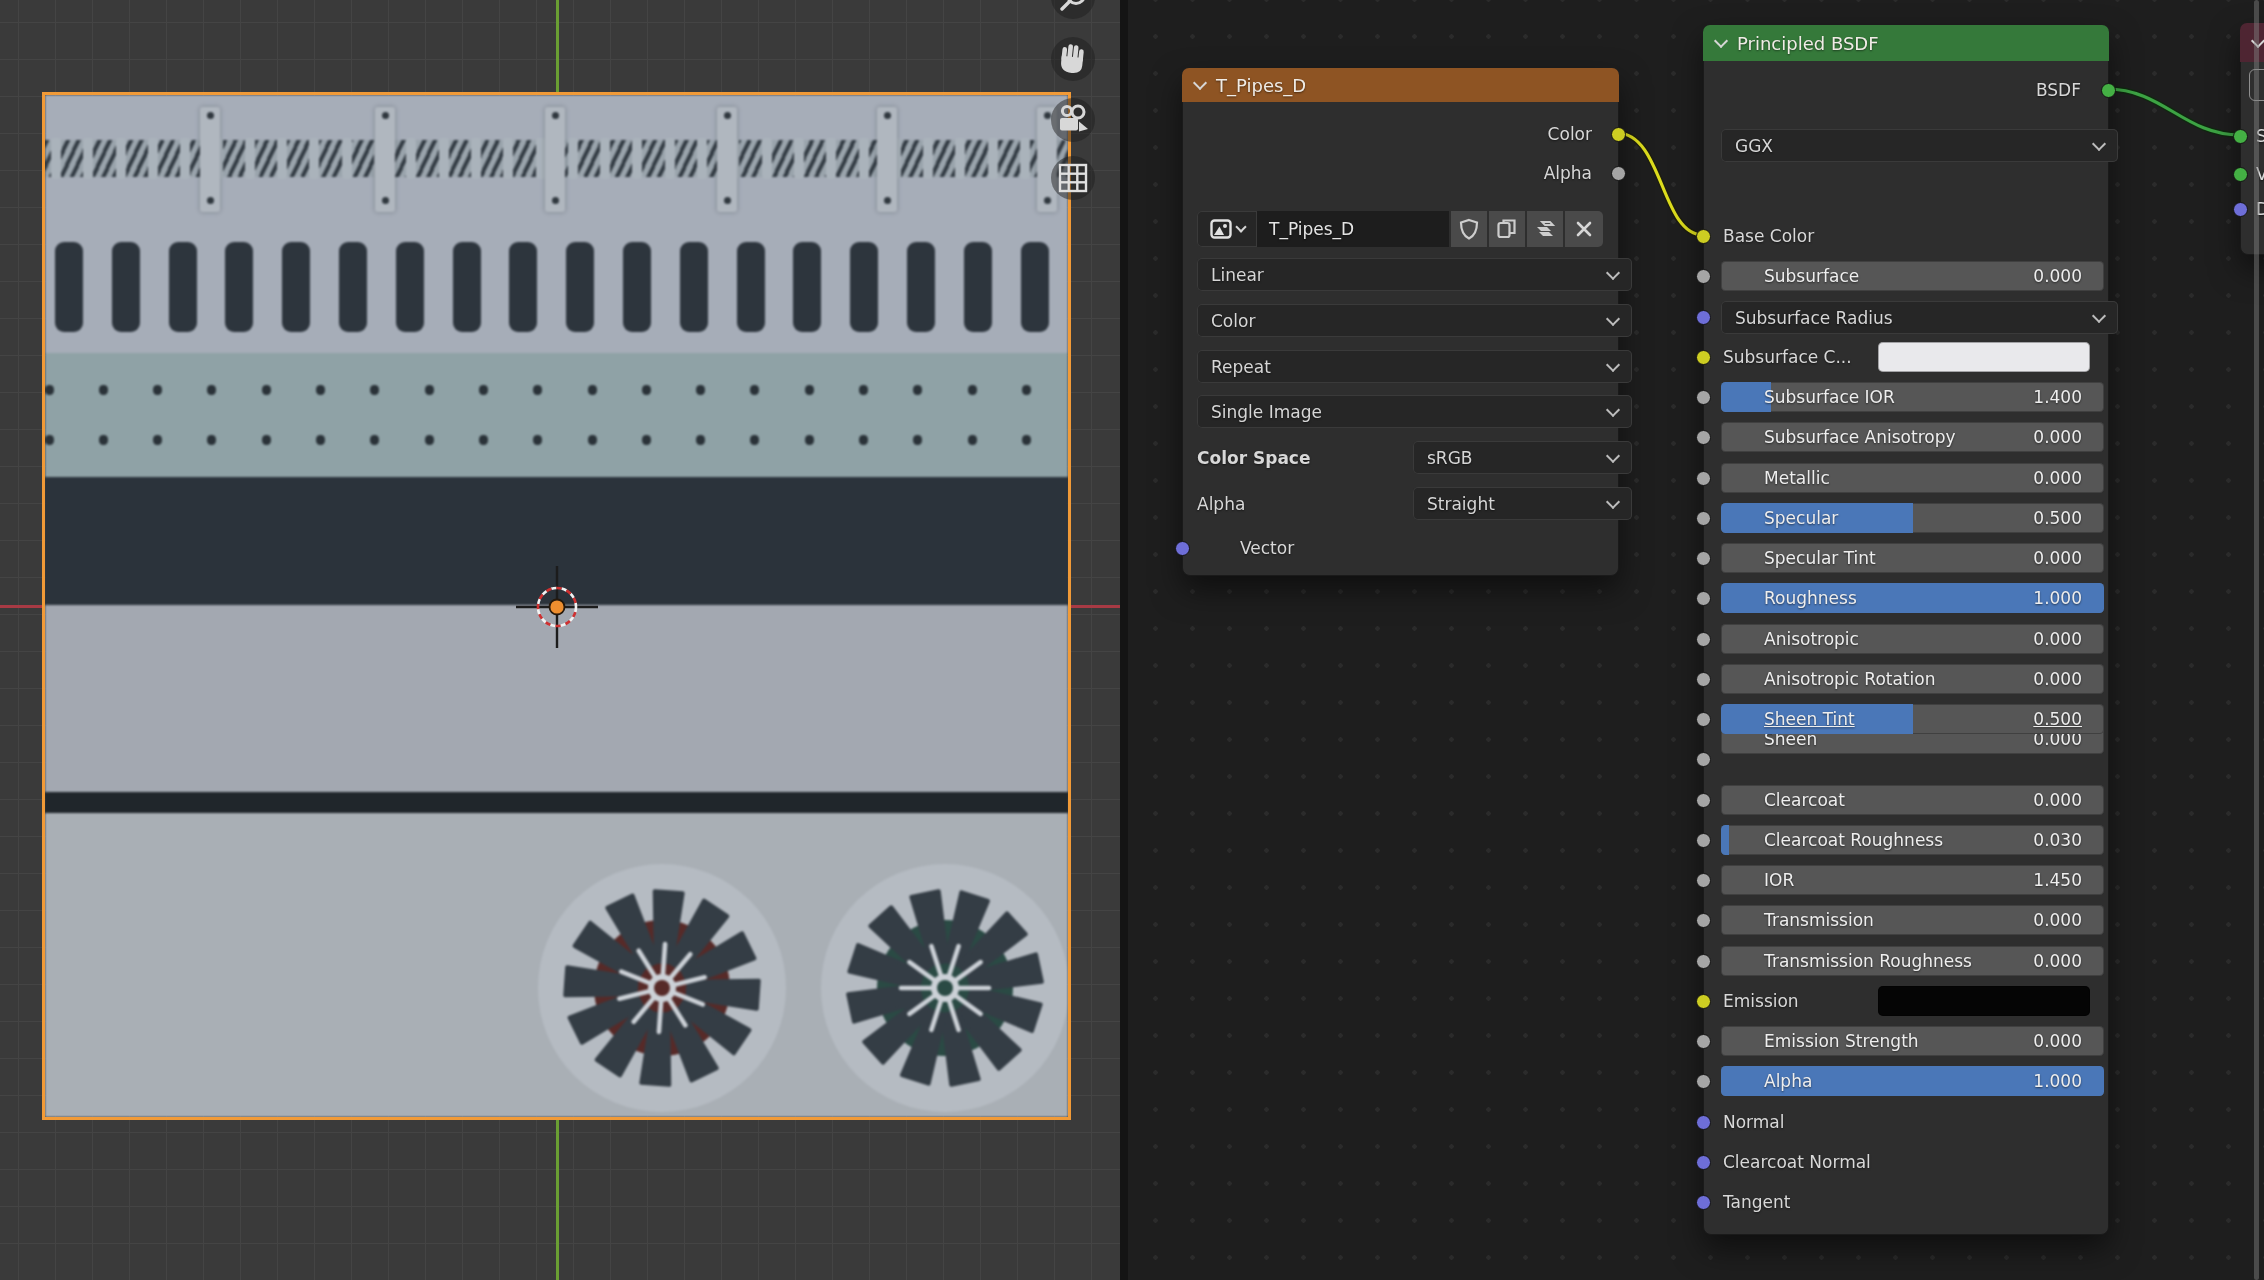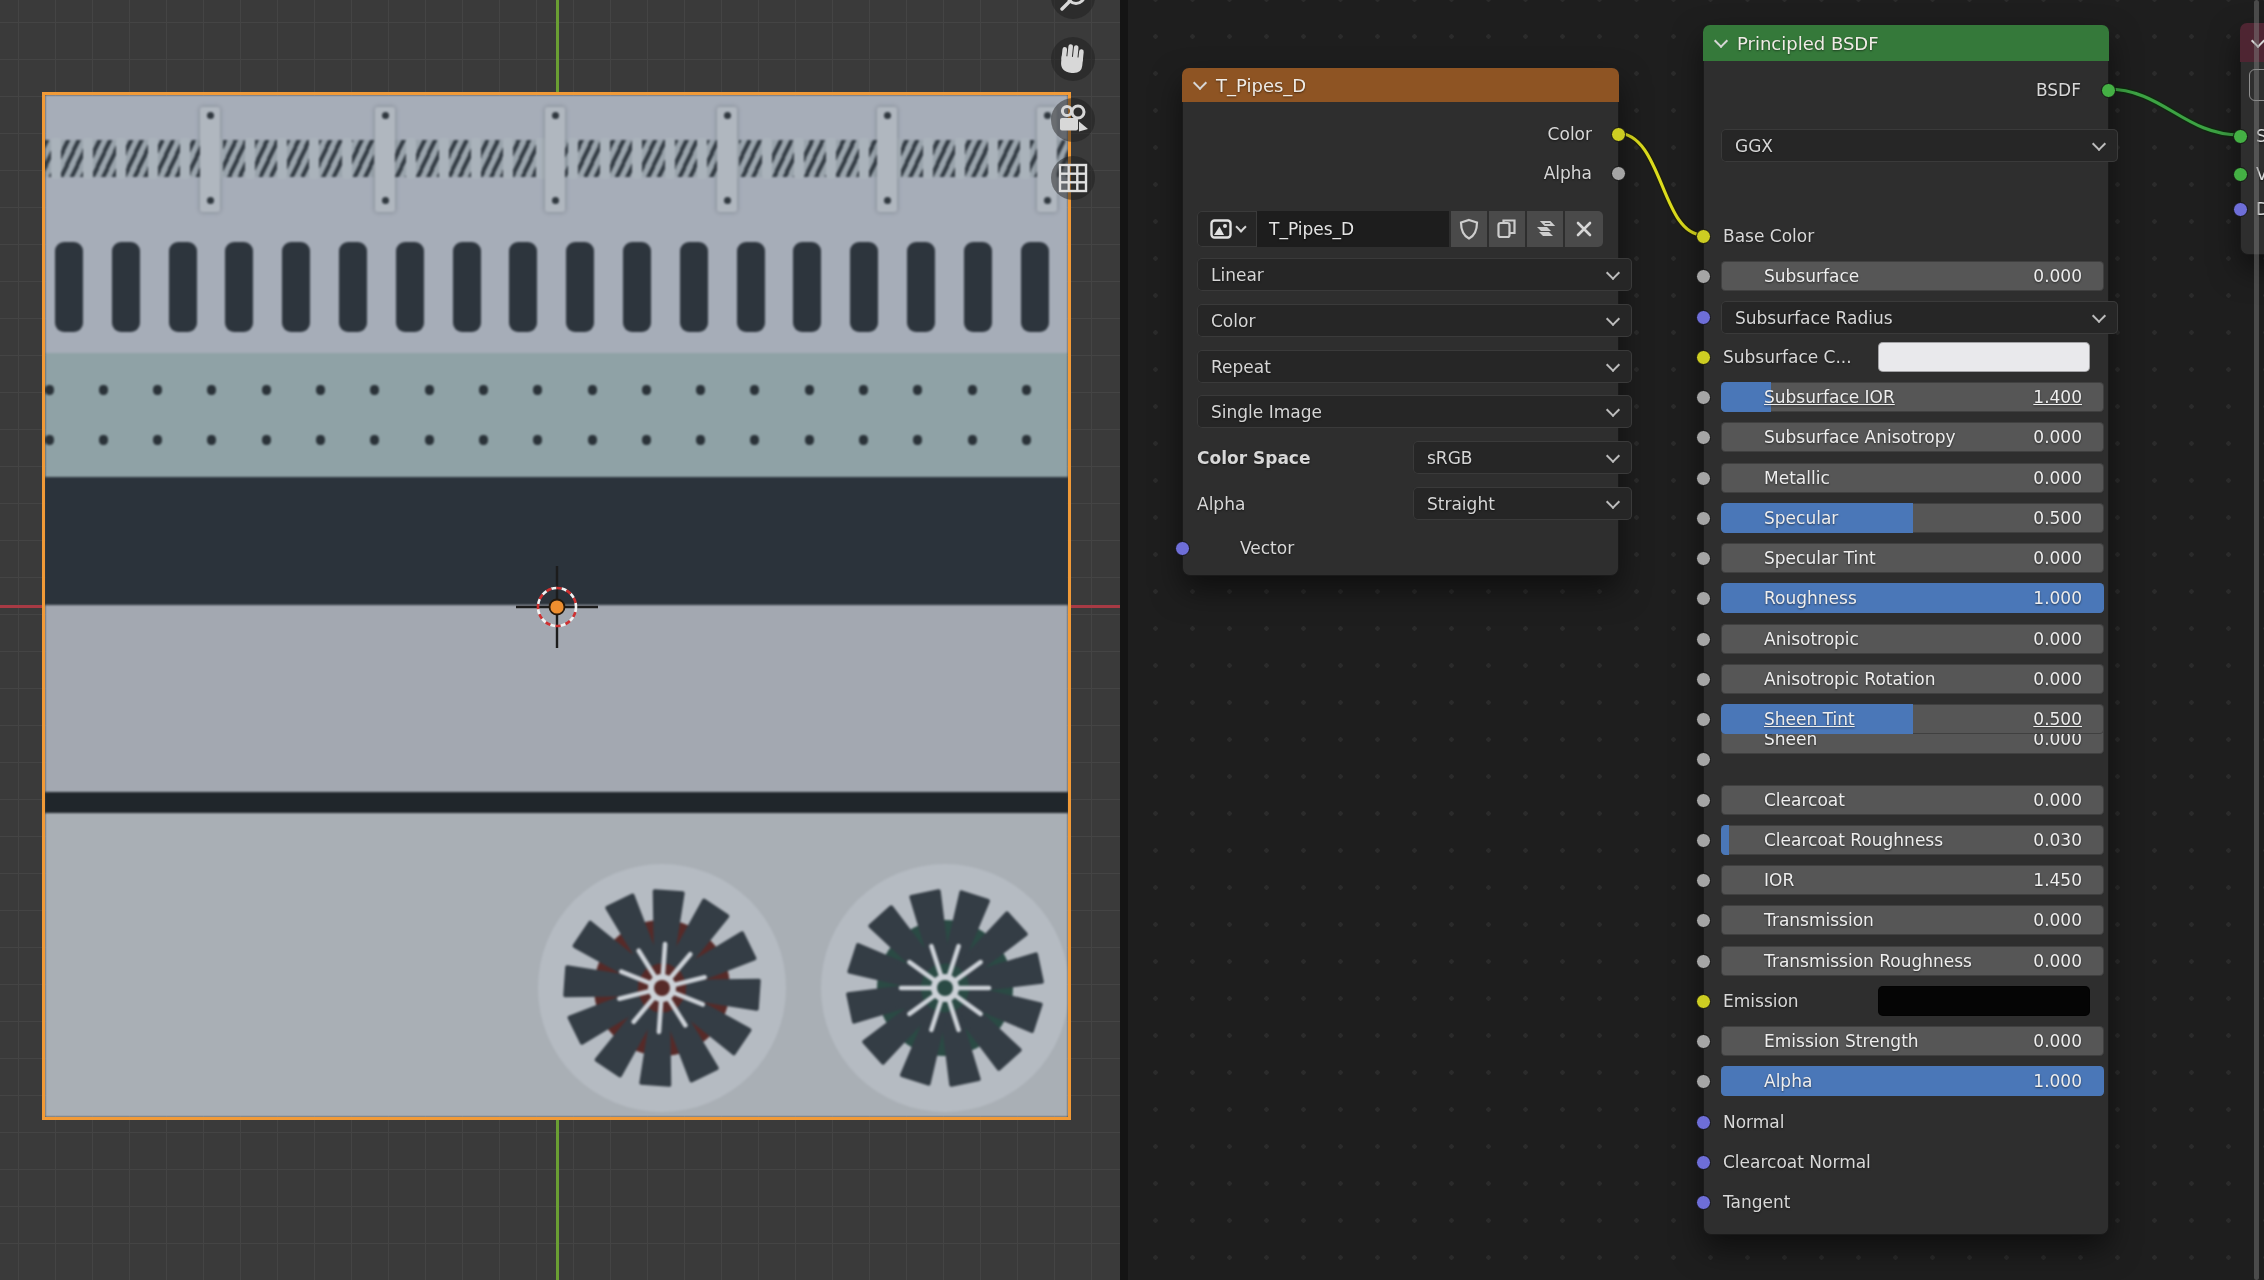--- a/index.html
+++ b/index.html
@@ -452,21 +452,21 @@
         </div>
         <div class="sock" style="left: -8px; top: 283.5px; background: rgb(110, 110, 216);"></div>
         <div class="dd" style="left: 17px; top: 275px; width: 369px;">
           <span>Subsurface Radius</span>
           <span class="chev"></span>
         </div>
         <div class="sock" style="left: -8px; top: 323.5px; background: rgb(205, 205, 34);"></div>
         <div class="rowlab" style="left: 19px; top: 316px;">Subsurface C...</div>
         <div class="swatch" style="left: 174px; top: 316px; width: 212px; background: rgb(233, 233, 236);"></div>
         <div class="sock" style="left: -8px; top: 363.5px; background: rgb(165, 165, 165);"></div>
-        <div class="slider" style="left: 17px; top: 356px; width: 368px; text-decoration: underline;">
+        <div class="slider" style="left: 17px; top: 356px; width: 368px;">
           <div class="fillbar" style="width: 13%;"></div>
           <span class="lab">Subsurface IOR</span>
           <span class="val">1.400</span>
         </div>
         <div class="sock" style="left: -8px; top: 403.5px; background: rgb(165, 165, 165);"></div>
         <div class="slider" style="left: 17px; top: 396px; width: 368px;">
           <div class="fillbar" style="width: 0%;"></div>
           <span class="lab">Subsurface Anisotropy</span>
           <span class="val">0.000</span>
         </div>

